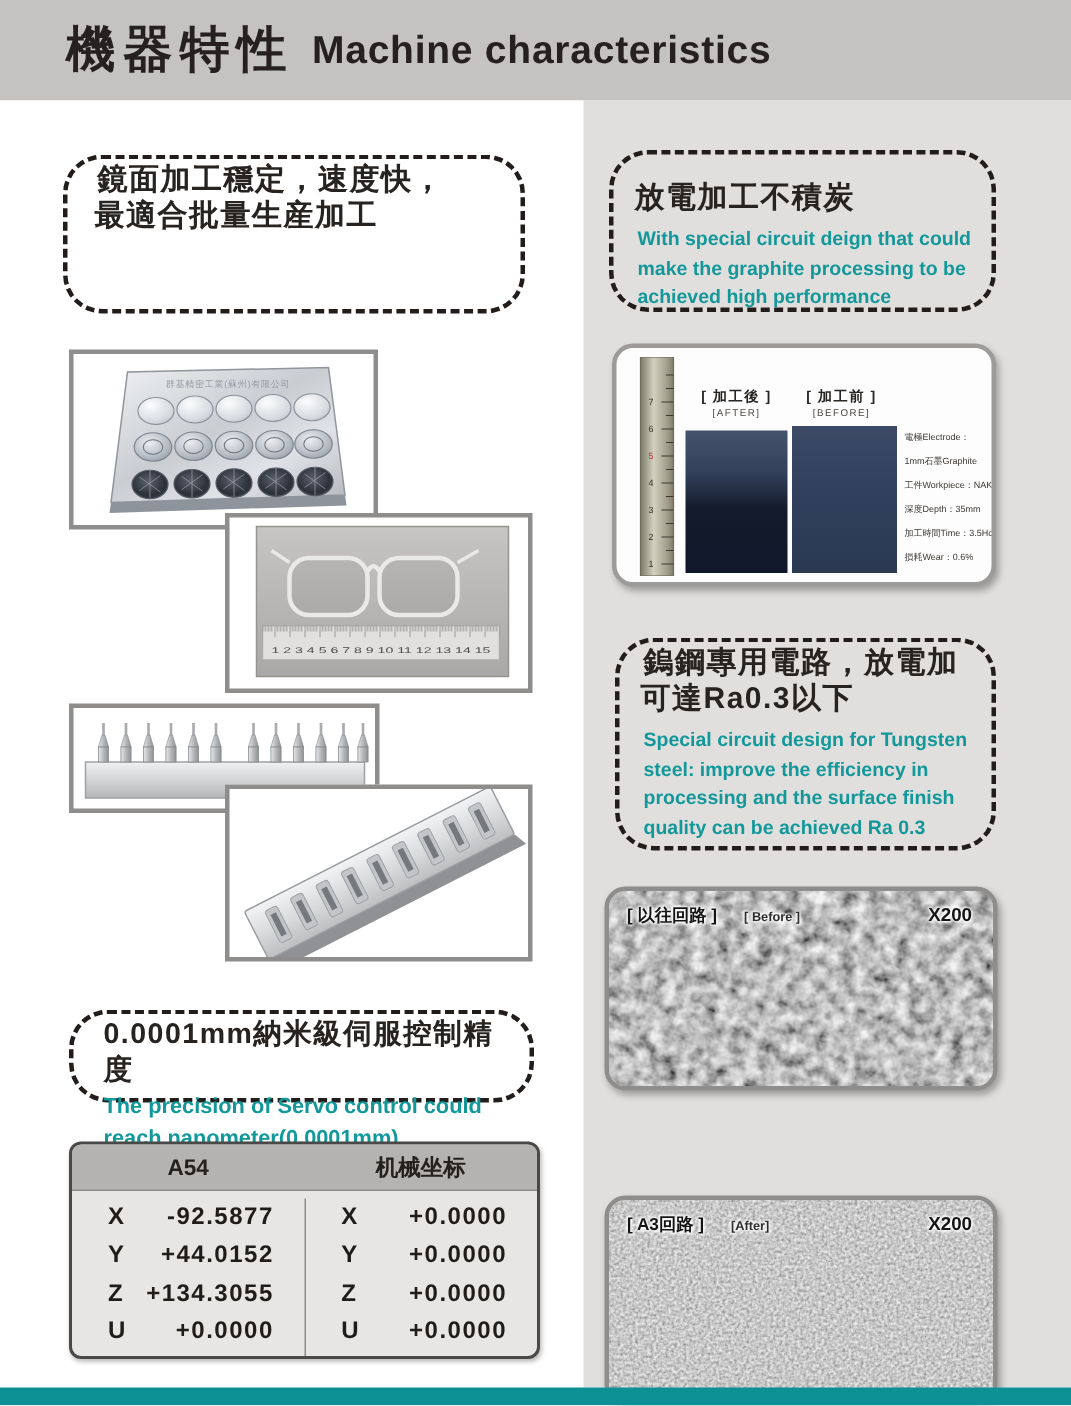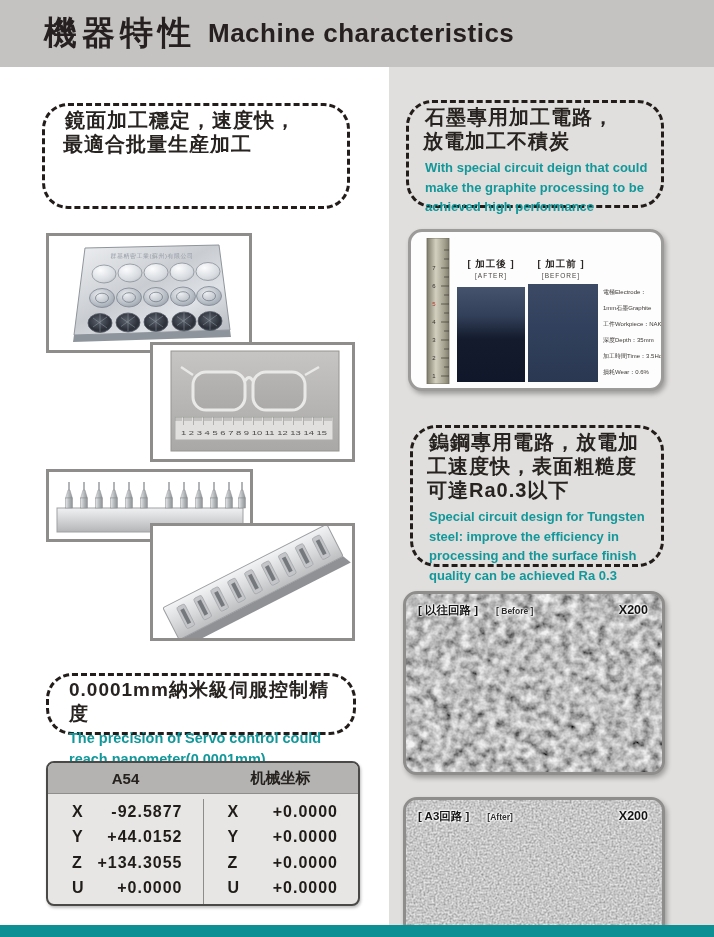--- a/index.html
+++ b/index.html
@@ -309,23 +309,20 @@
           </div>
         </div>
       </div>
     </div>
   </div>
 
   <div class="col-right">
 
     <div class="dash-box" style="left:17px;top:33px;width:258px;height:108px;">
       <div class="dash-inner" style="padding-left:14px;">
-        <div class="zh-first">
-          <span class="zh-line">石墨專用加工電路，</span>
-        </div>
         <div class="zh-line">放電加工不積炭</div>
         <p class="dash-en en-right">With special circuit deign that could make the graphite processing to be achieved high performance</p>
       </div>
     </div>
 
     <div class="card" style="left:19px;top:162px;width:256px;height:162px;">
       <svg style="position:absolute;left:14px;top:6px;" width="27" height="146" viewBox="0 0 27 146">
         <defs>
           <linearGradient id="vrul" x1="0" y1="0" x2="1" y2="0">
             <stop offset="0" stop-color="#7d7a6a"></stop>
@@ -380,27 +377,26 @@
         <div>加工時間Time：3.5Hour</div>
         <div>損耗Wear：0.6%</div>
       </div>
     </div>
 
     <div class="dash-box" style="left:21px;top:358px;width:254px;height:142px;">
       <div class="dash-inner" style="padding-left:14px;">
         <div class="zh-first">
           <span class="zh-line">鎢鋼專用電路，放電加</span>
         </div>
-        <div class="zh-line">工速度快，表面粗糙度</div>
         <div class="zh-line">可達Ra0.3以下</div>
         <p class="dash-en en-right">Special circuit design for Tungsten steel: improve the efficiency in processing and the surface finish quality can be achieved  Ra 0.3</p>
       </div>
     </div>
 
-    <div class="card" style="left:14px;top:524px;width:262px;height:184px;border-color:#8e8d8b;">
+    <div class="card" style="left:14px;top:524px;width:262px;height:136px;border-color:#8e8d8b;">
       <svg class="tex-fill" width="256" height="158" preserveAspectRatio="none">
         <filter id="grainA" x="0" y="0" width="100%" height="100%">
           <feTurbulence type="fractalNoise" baseFrequency="0.11" numOctaves="3" seed="4"></feTurbulence>
           <feColorMatrix type="saturate" values="0"></feColorMatrix>
           <feComponentTransfer>
             <feFuncR type="linear" slope="1.9" intercept="-0.40"></feFuncR>
             <feFuncG type="linear" slope="1.9" intercept="-0.40"></feFuncG>
             <feFuncB type="linear" slope="1.9" intercept="-0.40"></feFuncB>
             <feFuncA type="linear" slope="0" intercept="1"></feFuncA>
           </feComponentTransfer>

